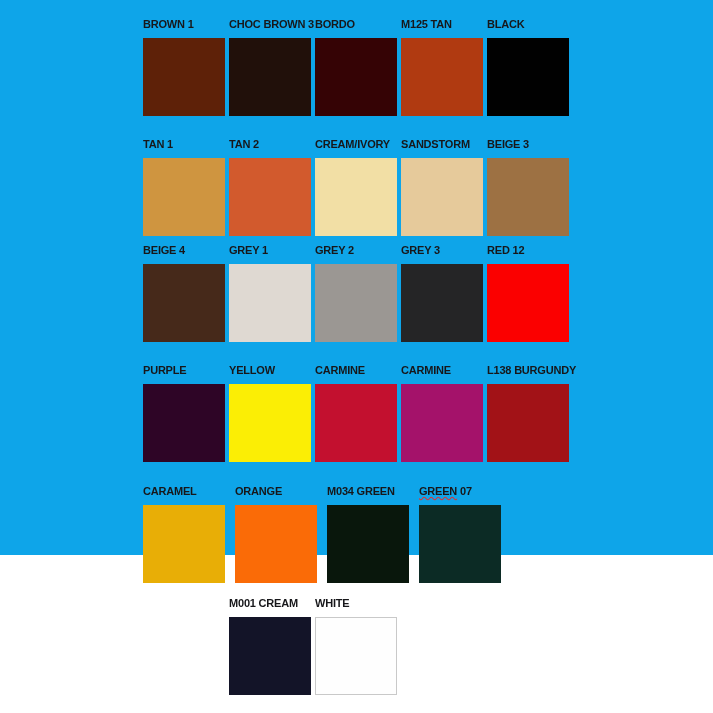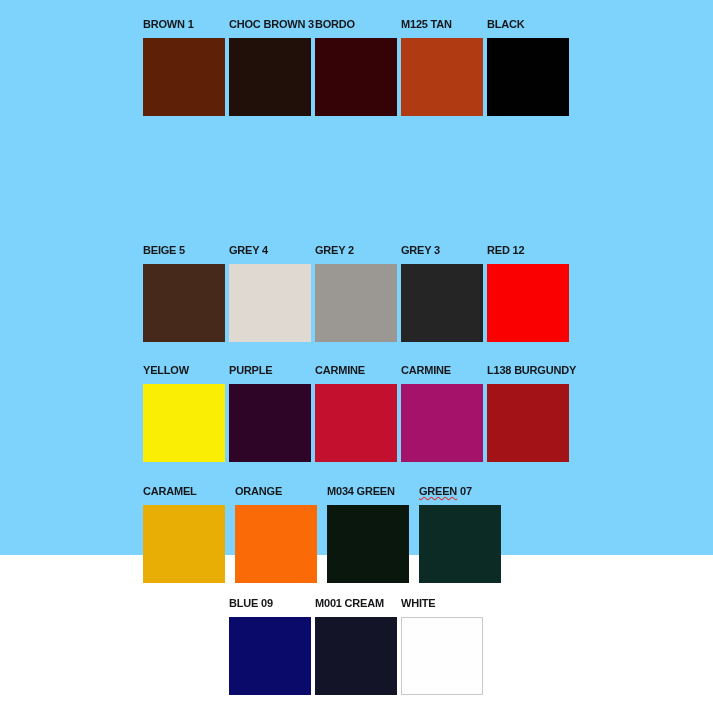--- a/index.html
+++ b/index.html
@@ -11,21 +11,21 @@
     width: 713px;
     height: 713px;
     overflow: hidden;
     font-family: "Liberation Sans", sans-serif;
     color: #1a1a1a;
   }
   #palette-sheet {
     position: relative;
     width: 713px;
     height: 555px;
-    background: #7dd3fc;
+    background: #0ea5e9;
     text-align: center;
   }
   .swatch-row {
     position: absolute;
     display: flex;
     align-items: flex-start;
   }
   .swatch-cell {
     width: 82px;
     margin-right: 4px;
@@ -78,50 +78,72 @@
       </div>
       <div class="swatch-cell">
         <div class="swatch-label">M125 TAN</div>
         <div class="swatch-chip" title="M125 TAN" style="background: rgb(176, 58, 17);"></div>
       </div>
       <div class="swatch-cell">
         <div class="swatch-label">BLACK</div>
         <div class="swatch-chip" title="BLACK" style="background: rgb(1, 1, 1);"></div>
       </div>
     </div>
+    <div class="swatch-row" style="top: 138px; left: 143px;">
+      <div class="swatch-cell">
+        <div class="swatch-label">TAN 1</div>
+        <div class="swatch-chip" title="TAN 1" style="background: rgb(207, 149, 64);"></div>
+      </div>
+      <div class="swatch-cell">
+        <div class="swatch-label">TAN 2</div>
+        <div class="swatch-chip" title="TAN 2" style="background: rgb(210, 90, 45);"></div>
+      </div>
+      <div class="swatch-cell">
+        <div class="swatch-label">CREAM/IVORY</div>
+        <div class="swatch-chip" title="CREAM/IVORY" style="background: rgb(242, 223, 165);"></div>
+      </div>
+      <div class="swatch-cell">
+        <div class="swatch-label">SANDSTORM</div>
+        <div class="swatch-chip" title="SANDSTORM" style="background: rgb(230, 202, 155);"></div>
+      </div>
+      <div class="swatch-cell">
+        <div class="swatch-label">BEIGE 3</div>
+        <div class="swatch-chip" title="BEIGE 3" style="background: rgb(157, 113, 67);"></div>
+      </div>
+    </div>
     <div class="swatch-row" style="top: 244px; left: 143px;">
       <div class="swatch-cell">
-        <div class="swatch-label">BEIGE 5</div>
+        <div class="swatch-label">BEIGE 4</div>
         <div class="swatch-chip" title="BEIGE 4" style="background: rgb(70, 41, 26);"></div>
       </div>
       <div class="swatch-cell">
-        <div class="swatch-label">GREY 4</div>
+        <div class="swatch-label">GREY 1</div>
         <div class="swatch-chip" title="GREY 1" style="background: rgb(223, 217, 210);"></div>
       </div>
       <div class="swatch-cell">
         <div class="swatch-label">GREY 2</div>
         <div class="swatch-chip" title="GREY 2" style="background: rgb(155, 151, 147);"></div>
       </div>
       <div class="swatch-cell">
         <div class="swatch-label">GREY 3</div>
         <div class="swatch-chip" title="GREY 3" style="background: rgb(37, 37, 38);"></div>
       </div>
       <div class="swatch-cell">
         <div class="swatch-label">RED 12</div>
         <div class="swatch-chip" title="RED 12" style="background: rgb(251, 0, 0);"></div>
       </div>
     </div>
     <div class="swatch-row" style="top: 364px; left: 143px;">
       <div class="swatch-cell">
+        <div class="swatch-label">PURPLE</div>
+        <div class="swatch-chip" title="PURPLE" style="background: rgb(46, 5, 38);"></div>
+      </div>
+      <div class="swatch-cell">
         <div class="swatch-label">YELLOW</div>
         <div class="swatch-chip" title="YELLOW" style="background: rgb(251, 238, 5);"></div>
-      </div>
-      <div class="swatch-cell">
-        <div class="swatch-label">PURPLE</div>
-        <div class="swatch-chip" title="PURPLE" style="background: rgb(46, 5, 38);"></div>
       </div>
       <div class="swatch-cell">
         <div class="swatch-label">CARMINE</div>
         <div class="swatch-chip" title="CARMINE" style="background: rgb(195, 16, 47);"></div>
       </div>
       <div class="swatch-cell">
         <div class="swatch-label">CARMINE</div>
         <div class="swatch-chip" title="MAGENTA" style="background: rgb(164, 18, 106);"></div>
       </div>
       <div class="swatch-cell">
@@ -142,24 +164,20 @@
         <div class="swatch-label">M034 GREEN</div>
         <div class="swatch-chip" title="M034 GREEN" style="background: rgb(9, 23, 12);"></div>
       </div>
       <div class="swatch-cell">
         <div class="swatch-label misspelled"><span class="flagged">GREEN</span><span> 07</span></div>
         <div class="swatch-chip" title="GREEN 07" style="background: rgb(12, 43, 37);"></div>
       </div>
     </div>
     <div class="swatch-row" style="top: 597px; left: 229px;">
       <div class="swatch-cell">
-        <div class="swatch-label">BLUE 09</div>
-        <div class="swatch-chip" title="BLUE 09" style="background: rgb(10, 10, 107);"></div>
-      </div>
-      <div class="swatch-cell">
         <div class="swatch-label">M001 CREAM</div>
         <div class="swatch-chip" title="M001 BLUE" style="background: rgb(19, 20, 40);"></div>
       </div>
       <div class="swatch-cell">
         <div class="swatch-label">WHITE</div>
         <div class="swatch-chip bordered" title="WHITE" style="background: rgb(254, 254, 254);"></div>
       </div>
     </div>
   </div>
 

